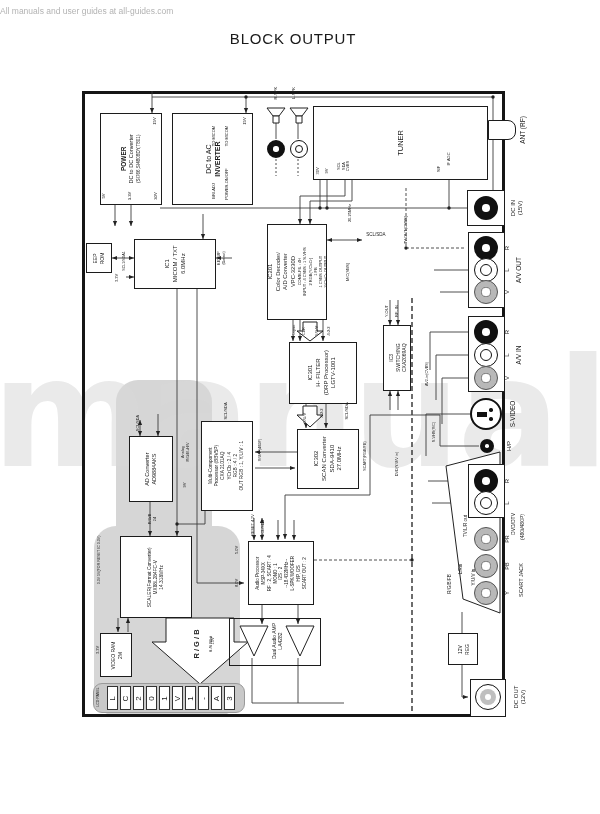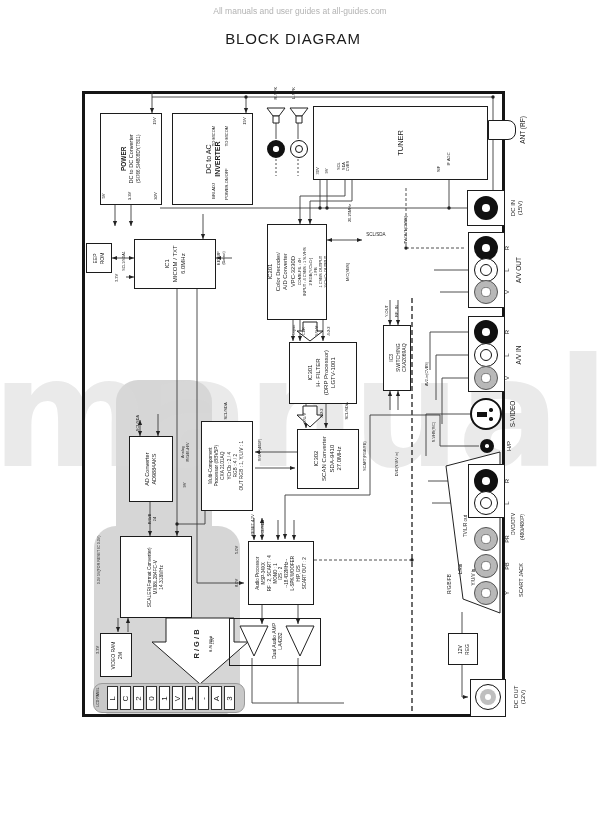--- a/index.html
+++ b/index.html
@@ -1,18 +1,18 @@
 <!DOCTYPE html>
 <html><head>
 <meta charset="utf-8">
 <style>
   html,body{margin:0;padding:0;background:#fff;}
   #page{position:relative;width:600px;height:814px;background:#fff;overflow:hidden;
         font-family:"Liberation Sans", sans-serif;color:#1a1a1a;}
-  .site{position:absolute;left:0;top:6px;width:600px;text-align:center;font-size:8.5px;color:#b3b3b3;}
+  .site{position:absolute;left:0;top:6px;width:600px;text-align:left;font-size:8.5px;color:#b3b3b3;}
   .title{position:absolute;left:0;top:30px;width:586px;text-align:center;font-size:15px;
          letter-spacing:0.8px;color:#1a1a1a;}
   .wm{position:absolute;left:-8px;top:338px;font-size:152px;font-weight:bold;line-height:1;
       font-family:"DejaVu Sans", sans-serif;color:#d9d9d9;opacity:.55;letter-spacing:-3px;z-index:2;}
   .panel{position:absolute;background:#d6d6d6;border-radius:22px;z-index:1;}
   .frame{position:absolute;border:3px solid #151515;z-index:3;box-sizing:border-box;}
   #wires{position:absolute;left:0;top:0;z-index:3;}
   .blk{position:absolute;background:#fff;border:1px solid #1c1c1c;display:flex;align-items:center;
        justify-content:center;z-index:4;box-sizing:border-box;}
   .blk.nobg{background:none;}
@@ -44,21 +44,21 @@
            box-sizing:border-box;}
   .lcdcell{position:absolute;background:#fff;border:1px solid #333;z-index:5;display:flex;
            align-items:center;justify-content:center;box-sizing:border-box;}
   .lcdcell span{transform:rotate(-90deg);font-size:8px;}
 </style>
 </head>
 <body>
 
 <div id="page">
   <div class="site">All manuals and user guides at all-guides.com</div>
-  <div class="title">BLOCK DIAGRAM</div>
+  <div class="title">BLOCK OUTPUT</div>
 
   <div class="panel" style="left:116px;top:380px;width:96px;height:168px;"></div>
   <div class="panel" style="left:94px;top:526px;width:146px;height:190px;"></div>
 
   <div class="wm">manuali</div>
 
   <div class="frame" style="left:82px;top:91px;width:423px;height:626px;"></div>
 
   <svg id="wires" width="600" height="814">
       <polyline points="152,91 152,113" fill="none" stroke="#3c3c3c" stroke-width="0.9"></polyline>

